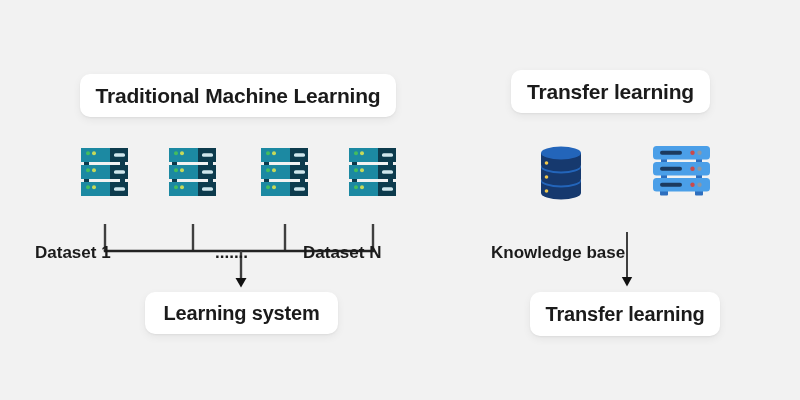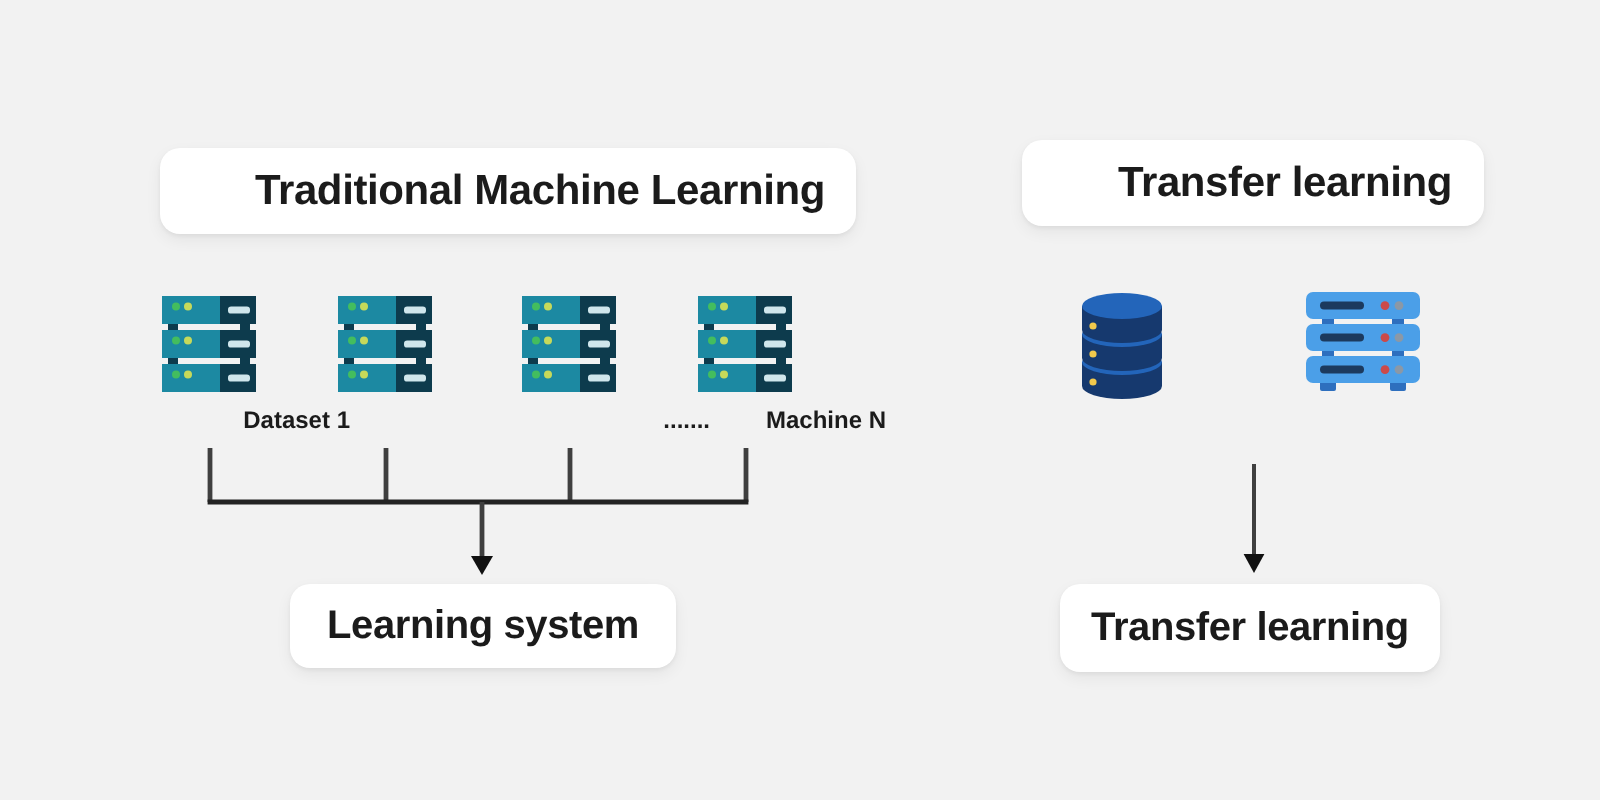--- a/index.html
+++ b/index.html
@@ -9,26 +9,26 @@
     font-family:"Liberation Sans",sans-serif;
     color:#1b1b1b;
   }
   .card{
     position:absolute;background:#ffffff;border-radius:10px;
     display:flex;align-items:center;justify-content:center;
     font-weight:700;color:#1b1b1b;
     box-shadow:0 3px 8px rgba(0,0,0,0.06),0 1px 2px rgba(0,0,0,0.05);
     letter-spacing:-0.2px;white-space:nowrap;
   }
-  .title-card{font-size:21px;padding-left:32px;}
+  .title-card{font-size:21px;}
   .output-card{font-size:20px;}
   .item-icon{position:absolute;}
   .item-label{
-    position:absolute;width:140px;text-align:right;
-    font-size:12px;font-weight:700;color:#1b1b1b;white-space:nowrap;
+    position:absolute;width:140px;text-align:left;
+    font-size:17px;font-weight:700;color:#1b1b1b;white-space:nowrap;margin-top:40px;
   }
   .overlay{position:absolute;left:0;top:0;pointer-events:none;}
   .defs-holder{position:absolute;width:0;height:0;overflow:hidden;}
 </style>
 </head>
 <body>
 
 <div class="canvas">
 
   <svg class="defs-holder" aria-hidden="true">
@@ -129,35 +129,36 @@
     </svg>
   <svg class="item-icon" style="left:261px;top:148px;" width="47" height="48" viewBox="0 0 47 48">
       <use href="#sym-teal-server"></use>
     </svg>
   <svg class="item-icon" style="left:349px;top:148px;" width="47" height="48" viewBox="0 0 47 48">
       <use href="#sym-teal-server"></use>
     </svg>
 
   <div class="item-label" style="left:35px;top:203px;">Dataset 1</div>
   <div class="item-label" style="left:215px;top:203px;">.......</div>
-  <div class="item-label" style="left:303px;top:203px;">Machine N</div>
+  <div class="item-label" style="left:303px;top:203px;">Dataset N</div>
 
   <div class="card output-card" style="left:145px;top:292px;width:193px;height:42px;">
     <span>Learning system</span>
   </div>
 
   <div class="card title-card" style="left:511px;top:70px;width:199px;height:43px;">
     <span>Transfer learning</span>
   </div>
 
   <svg class="item-icon" style="left:541px;top:146px;" width="40" height="54" viewBox="0 0 40 54">
       <use href="#sym-database"></use>
     </svg>
   <svg class="item-icon" style="left:653px;top:146px;" width="57" height="50" viewBox="0 0 57 50">
       <use href="#sym-blue-server"></use>
     </svg>
 
+  <div class="item-label" style="left:491px;top:203px;">Knowledge base</div>
 
   <div class="card output-card" style="left:530px;top:292px;width:190px;height:44px;">
     <span>Transfer learning</span>
   </div>
 
 </div>
 
 </body></html>

